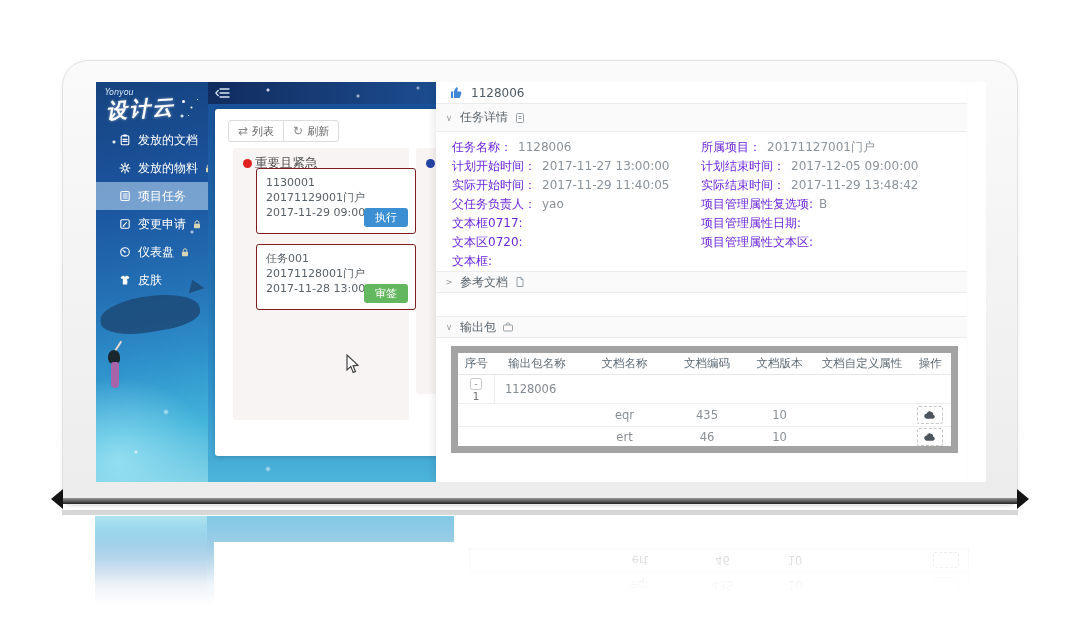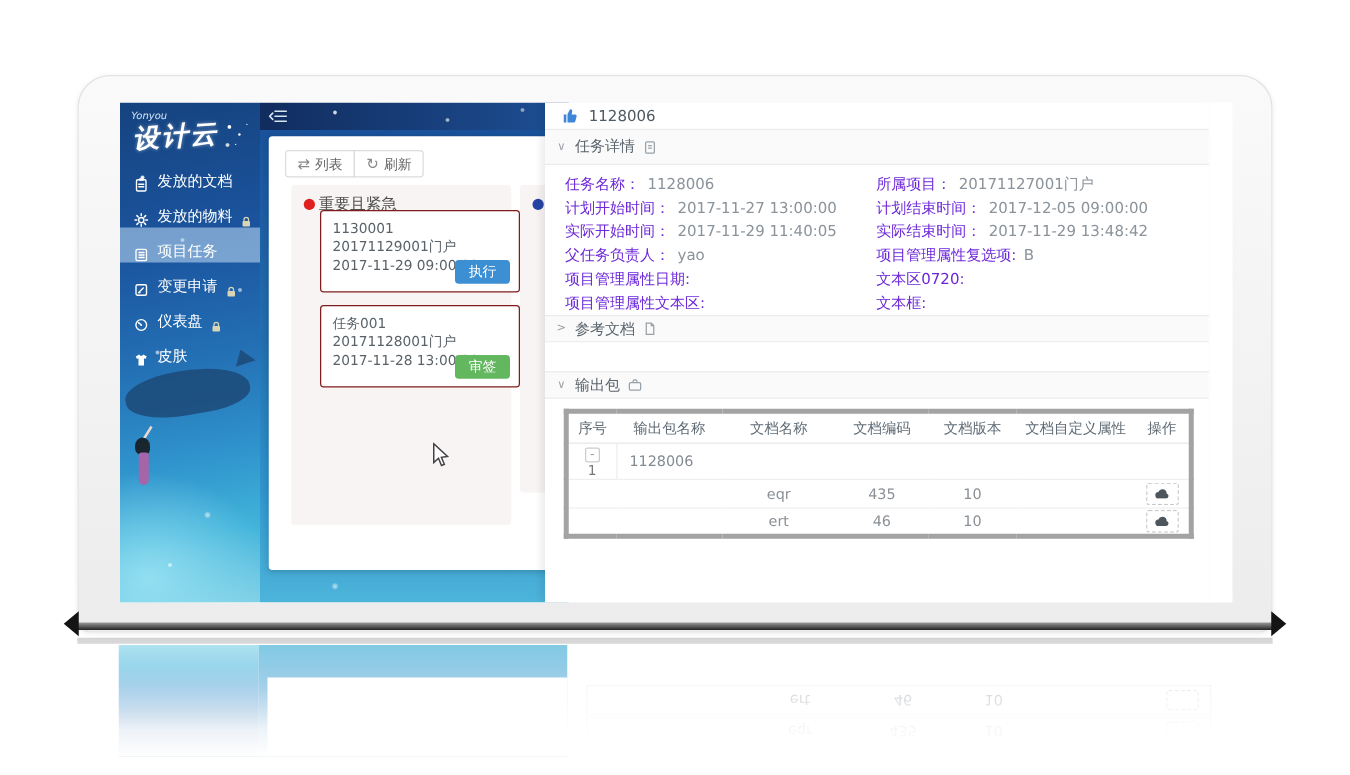--- a/index.html
+++ b/index.html
@@ -47,21 +47,21 @@
     background:#e8d9cf; transform:rotate(32deg); }
 
   .brand-small { position:absolute; left:9px; top:6px; font-size:8px; color:#d6e7f6; font-style:italic; }
   .brand-name { position:absolute; left:10px; top:13px; font-size:21px; color:#fff;
     font-family:"DejaVu Serif","Liberation Serif",serif; font-style:italic; font-weight:bold;
     letter-spacing:2px; transform:rotate(-4deg); text-shadow:0 0 3px rgba(255,255,255,.5); }
   .brand-stars { position:absolute; left:86px; top:18px; width:3px; height:3px; border-radius:50%;
     background:#fff; box-shadow:8px 6px 0 -0.5px #fff, 14px -2px 0 -1px #fff, 5px 14px 0 -1px #fff; }
 
   .nav { position:absolute; left:0; top:44px; width:112px; }
-  .nav-item { height:28px; display:flex; align-items:flex-end; gap:7px; padding-left:11px;
+  .nav-item { height:28px; display:flex; align-items:center; gap:7px; padding-left:23px;
     color:#fff; font-size:12px; cursor:pointer; white-space:nowrap; }
   .nav-item.active { background:rgba(182,211,238,.6); }
   .nav-item svg { flex:none; }
 
   
   .topbar { position:absolute; left:112px; top:0; width:247px; height:22px;
     background:
       radial-gradient(circle 1px at 60px 8px, rgba(255,255,255,.8) 1px, transparent 2px),
       radial-gradient(circle 1px at 150px 14px, rgba(255,255,255,.6) 1px, transparent 2px),
       radial-gradient(circle 1.5px at 210px 6px, rgba(255,255,255,.5) 1px, transparent 2px),
@@ -110,21 +110,21 @@
     display:flex; align-items:center; gap:6px; padding-left:8px; color:#5a646c; }
   .band-sm { height:22px; border-top:1px solid #ececec; }
   .gap { height:23px; background:#fff; }
   .chev { color:#9aa0a6; font-size:9px; width:10px; text-align:center; }
   .fields { padding:6px 0 0 16px; display:grid; grid-template-columns:249px auto;
     grid-auto-rows:19px; align-items:center; }
   .flabel { color:#6d28d9; }
   .fval { color:#8b939b; margin-left:6px; }
 
   .otable { margin:8px 15px 0; width:500px; border-collapse:collapse; table-layout:fixed;
-    font-size:11.5px; color:#8a9096; border:4px solid #a3a3a3; }
+    font-size:11.5px; color:#8a9096; border:7px solid #a3a3a3; }
   .otable th { height:25px; font-weight:normal; color:#5f6b75; border-bottom:1px solid #e7e7e7; }
   .otable td { text-align:center; }
   tr.grp td { height:29px; }
   tr.grp td.seqcell { border-right:1px solid #eee; }
   tr.sub td { height:23px; border-top:1px solid #efefef; }
   td.pkg { text-align:left; padding-left:10px; color:#828a92; }
   .collapse-box { display:inline-block; width:12px; height:12px; border:1px solid #ccc;
     border-radius:2px; line-height:9px; font-size:10px; color:#999; background:#fff;
     cursor:pointer; margin-bottom:1px; }
   .seqnum { font-size:11px; color:#777; line-height:11px; }
@@ -311,20 +311,21 @@
 
         <div class="fields">
           <div class="field"><span class="flabel">任务名称：</span><span class="fval">1128006</span></div>
           <div class="field"><span class="flabel">所属项目：</span><span class="fval">20171127001门户</span></div>
           <div class="field"><span class="flabel">计划开始时间：</span><span class="fval">2017-11-27 13:00:00</span></div>
           <div class="field"><span class="flabel">计划结束时间：</span><span class="fval">2017-12-05 09:00:00</span></div>
           <div class="field"><span class="flabel">实际开始时间：</span><span class="fval">2017-11-29 11:40:05</span></div>
           <div class="field"><span class="flabel">实际结束时间：</span><span class="fval">2017-11-29 13:48:42</span></div>
           <div class="field"><span class="flabel">父任务负责人：</span><span class="fval">yao</span></div>
           <div class="field"><span class="flabel">项目管理属性复选项:</span><span class="fval">B</span></div>
+          <div class="field"><span class="flabel">文本框0717:</span><span class="fval"></span></div>
           <div class="field"><span class="flabel">项目管理属性日期:</span><span class="fval"></span></div>
           <div class="field"><span class="flabel">文本区0720:</span><span class="fval"></span></div>
           <div class="field"><span class="flabel">项目管理属性文本区:</span><span class="fval"></span></div>
           <div class="field"><span class="flabel">文本框:</span><span class="fval"></span></div>
         </div>
 
         <div class="band band-sm">
           <span class="chev">&gt;</span>
           <span>参考文档</span>
           <svg width="12" height="12" viewBox="0 0 12 12" fill="none" stroke="#98a1a8" stroke-width="1">

